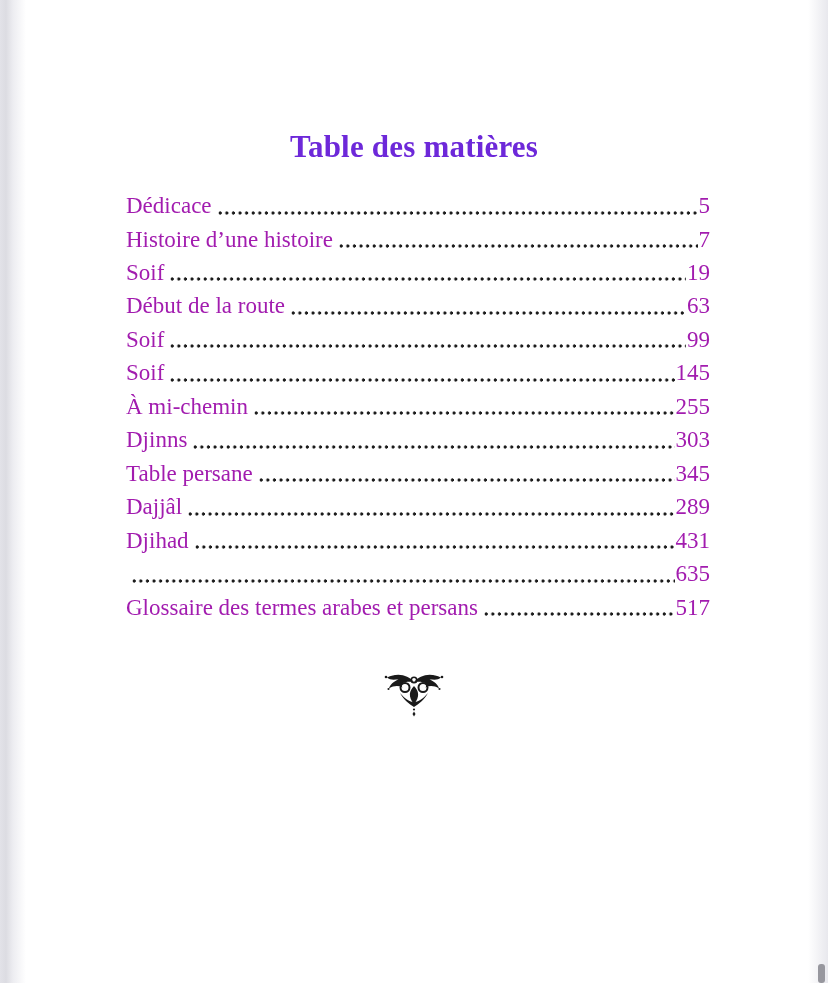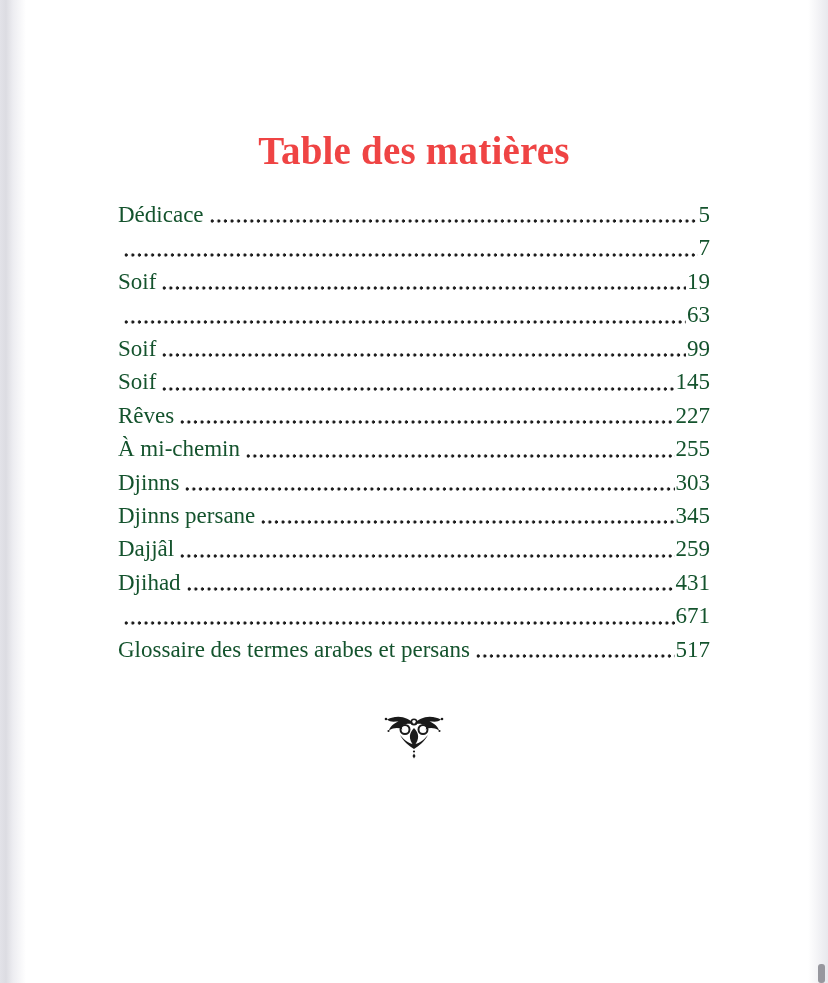--- a/index.html
+++ b/index.html
@@ -42,29 +42,30 @@
   }
   .content {
     position: absolute;
     left: 118px;
     right: 118px;
     top: 0;
   }
   .title {
     margin: 130px 0 0 0;
     text-align: center;
-    font-size: 39px;
+    font-size: 31px;
     line-height: 1.1;
     font-weight: bold;
-    color: #ef4444;
+    color: #6d28d9;
     letter-spacing: 0.2px;
   }
   .toc {
     margin-top: 25px;
-    color: #14532d;
+    color: #a21caf;
+    margin-left: 8px;
   }
   .toc-row {
     display: flex;
     align-items: flex-end;
     font-size: 23px;
     line-height: 33.45px;
     white-space: nowrap;
   }
   .toc-label { flex: none; }
   .toc-leader {
@@ -97,87 +98,84 @@
 
     <div class="toc">
 
         <div class="toc-row">
           <span class="toc-label">Dédicace</span>
           <span class="toc-leader"></span>
           <span class="toc-page">5</span>
         </div>
 
         <div class="toc-row">
+          <span class="toc-label">Histoire d’une histoire</span>
           <span class="toc-leader"></span>
           <span class="toc-page">7</span>
         </div>
 
         <div class="toc-row">
           <span class="toc-label">Soif</span>
           <span class="toc-leader"></span>
           <span class="toc-page">19</span>
         </div>
 
         <div class="toc-row">
+          <span class="toc-label">Début de la route</span>
           <span class="toc-leader"></span>
           <span class="toc-page">63</span>
         </div>
 
         <div class="toc-row">
           <span class="toc-label">Soif</span>
           <span class="toc-leader"></span>
           <span class="toc-page">99</span>
         </div>
 
         <div class="toc-row">
           <span class="toc-label">Soif</span>
           <span class="toc-leader"></span>
           <span class="toc-page">145</span>
         </div>
 
 
-        <div class="toc-row">
-          <span class="toc-label">Rêves</span>
-          <span class="toc-leader"></span>
-          <span class="toc-page">227</span>
-        </div>
 
         <div class="toc-row">
           <span class="toc-label">À mi-chemin</span>
           <span class="toc-leader"></span>
           <span class="toc-page">255</span>
         </div>
 
         <div class="toc-row">
           <span class="toc-label">Djinns</span>
           <span class="toc-leader"></span>
           <span class="toc-page">303</span>
         </div>
 
         <div class="toc-row">
-          <span class="toc-label">Djinns persane</span>
+          <span class="toc-label">Table persane</span>
           <span class="toc-leader"></span>
           <span class="toc-page">345</span>
         </div>
 
         <div class="toc-row">
           <span class="toc-label">Dajjâl</span>
           <span class="toc-leader"></span>
-          <span class="toc-page">259</span>
+          <span class="toc-page">289</span>
         </div>
 
         <div class="toc-row">
           <span class="toc-label">Djihad</span>
           <span class="toc-leader"></span>
           <span class="toc-page">431</span>
         </div>
 
         <div class="toc-row">
           <span class="toc-leader"></span>
-          <span class="toc-page">671</span>
+          <span class="toc-page">635</span>
         </div>
 
         <div class="toc-row">
           <span class="toc-label">Glossaire des termes arabes et persans</span>
           <span class="toc-leader"></span>
           <span class="toc-page">517</span>
         </div>
       </div>
 
     <div class="ornament-wrap">

